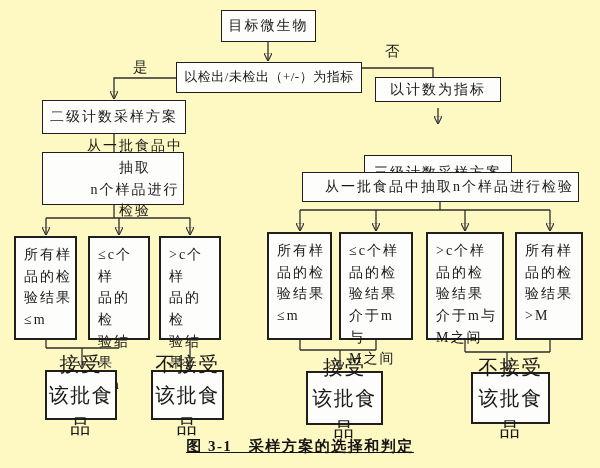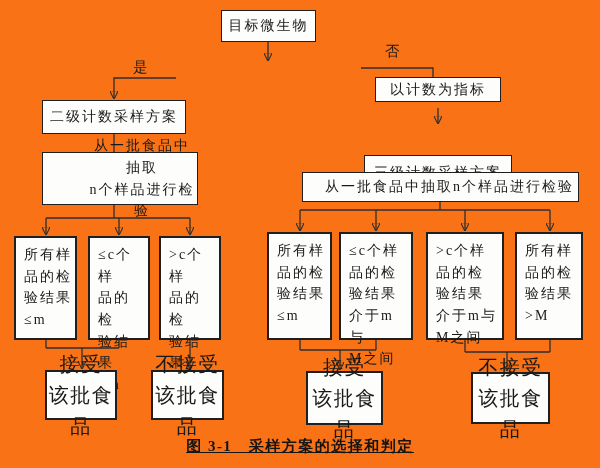--- a/index.html
+++ b/index.html
@@ -1,18 +1,18 @@
 <!DOCTYPE html>
 <html><head>
 <meta charset="utf-8">
 <style>
   html,body { margin:0; padding:0; background:#ffffff; }
   .stage {
     position:relative; width:600px; height:468px;
-    background:#f97316; overflow:hidden;
+    background:#fef9c3; overflow:hidden;
     font-family:"Liberation Serif","DejaVu Serif",serif;
     color:#1c1c1c;
   }
   .wires { position:absolute; left:0; top:0; }
   .wires path { stroke:#2e2e2e; stroke-width:1.3; fill:none; }
   .node {
     position:absolute; box-sizing:border-box;
     border:1.6px solid #1f1f1f; background:#fdfdfc;
     display:flex; align-items:center; justify-content:center;
     text-align:center; font-size:14px; letter-spacing:2px;
@@ -67,28 +67,29 @@
     <path d="M465 210 V230" marker-end="url(#arw)"></path>
     <path d="M550 210 V230" marker-end="url(#arw)"></path>
     <path d="M82 348 V368" marker-end="url(#arw)"></path>
     <path d="M190 340 V368" marker-end="url(#arw)"></path>
     <path d="M340 350 V369" marker-end="url(#arw)"></path>
     <path d="M507 352 V370" marker-end="url(#arw)"></path>
   </svg>
 
   <div class="node" style="left:221px;top:10px;width:95px;height:32px;">目标微生物</div>
 
+  <div class="node small" style="left:176px;top:62px;width:186px;height:31px;">以检出/未检出（+/-）为指标</div>
 
   <div class="blabel" style="left:133px;top:58px;">是</div>
 
   <div class="blabel" style="left:385px;top:42px;">否</div>
 
   <div class="node" style="left:42px;top:100px;width:144px;height:34px;">二级计数采样方案</div>
 
-  <div class="node" style="left:42px;top:152px;width:156px;height:53px;padding-left:44px;">从一批食品中抽取
+  <div class="node" style="left:42px;top:152px;width:142px;height:53px;padding-left:44px;">从一批食品中抽取
 n个样品进行检验</div>
 
   <div class="node" style="left:375px;top:77px;width:126px;height:25px;">以计数为指标</div>
 
   <div class="node" style="left:364px;top:125px;width:148px;height:35px;margin-top:30px;">三级计数采样方案</div>
 
   <div class="node" style="left:302px;top:172px;width:277px;height:30px;padding-left:18px;">从一批食品中抽取n个样品进行检验</div>
 
   <div class="node cond" style="left:14px;top:236px;width:63px;height:104px;">所有样
 品的检

